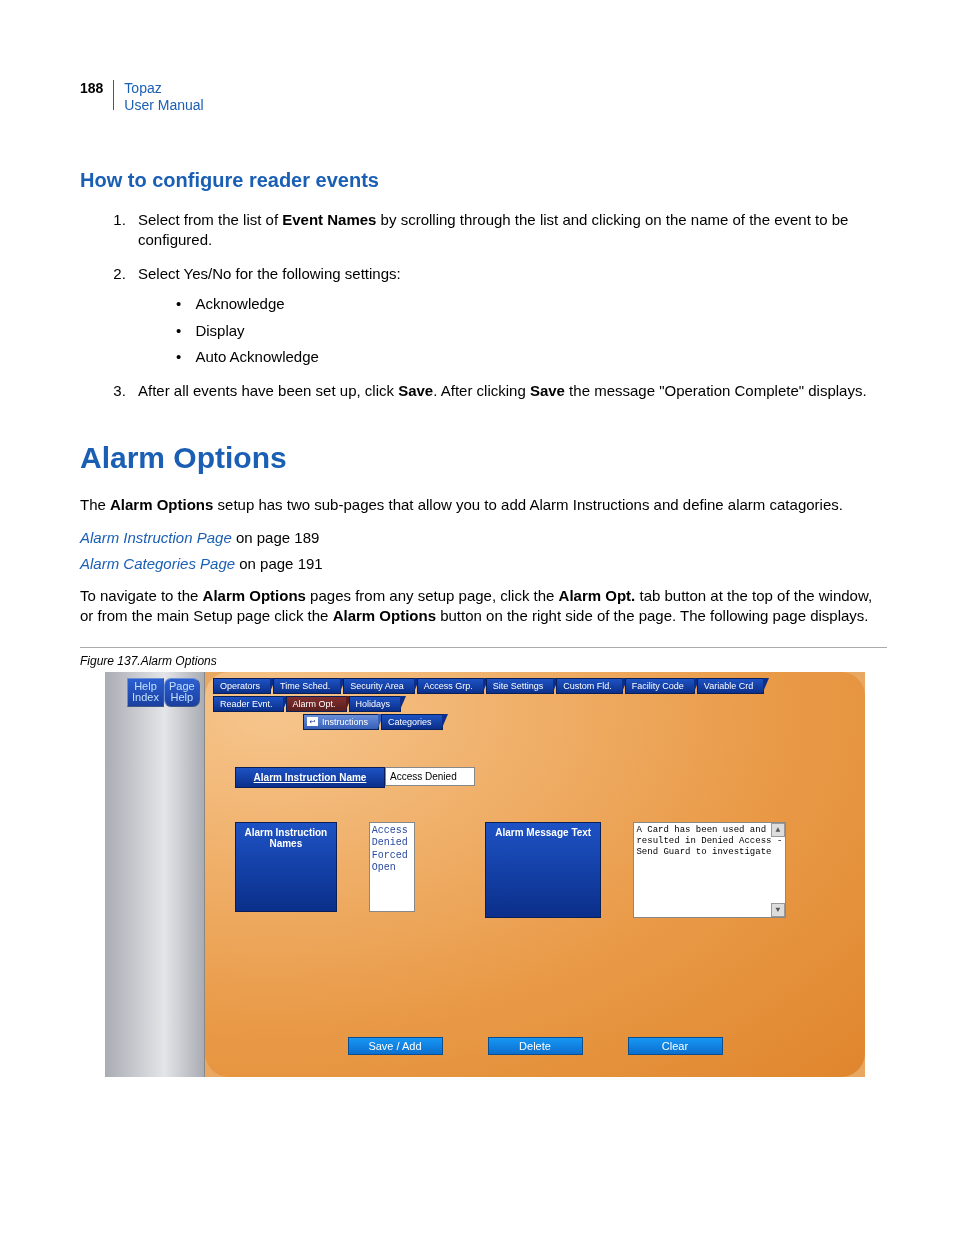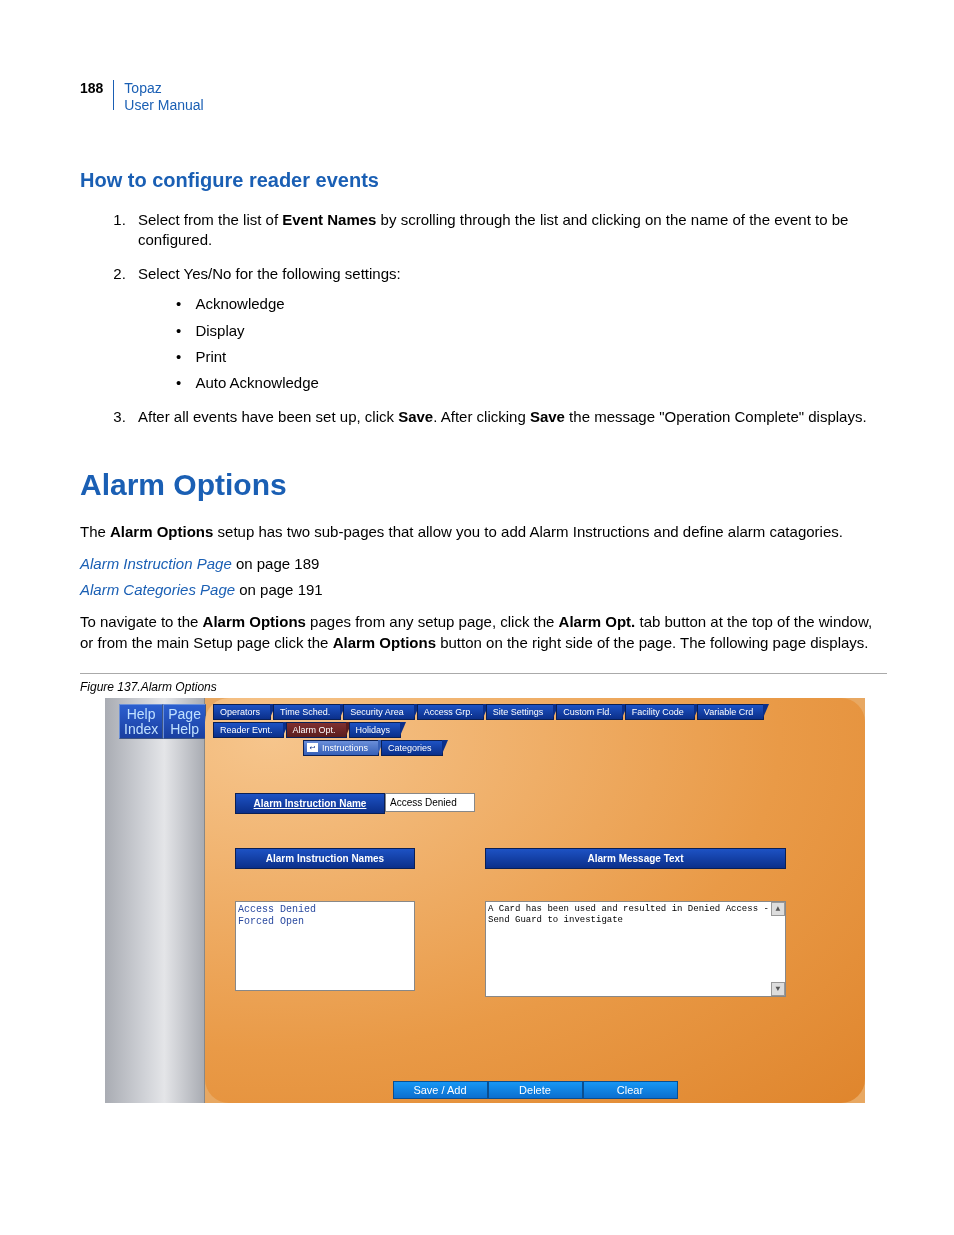--- a/index.html
+++ b/index.html
@@ -99,23 +99,23 @@
     background: #e8a862;
   }
   .shot-left {
     width: 100px;
     background: linear-gradient(to right, #a9acb3, #d0d2d7 40%, #e4e5e8 60%, #a9acb3);
     position: relative;
     border-right: 1px solid #888;
   }
   .help-box {
     position: absolute;
-    top: 6px; left: 14px;
-    display: flex;
-    font-size: 14px;
+    top: 6px; left: 22px;
+    display: flex;
+    font-size: 11px;
   }
   .help-cell {
     background: linear-gradient(#2b5fd0,#1a3fa0);
     color: #bfe0ff;
     border: 1px outset #6a8fd8;
     padding: 2px 4px;
     text-align: center;
     line-height: 1.05;
   }
   .shot-main {
@@ -193,21 +193,21 @@
     top: 95px;
     left: 30px;
   }
   .row-field .field-label { width: 150px; text-decoration: underline; }
   .row-field .field-input { width: 90px; margin-left: 0; }
 
   .col-group {
     position: absolute;
     top: 150px;
     display: flex;
-    flex-direction: column;
+    flex-direction: row;
     gap: 32px;
   }
   .col-group.left { left: 30px; width: 180px; }
   .col-group.right { left: 280px; width: 301px; }
   .col-group .field-label { width: 100%; }
   .listbox {
     background: #fff;
     border: 1px solid #888;
     height: 90px;
     font-size: 10px;
@@ -233,24 +233,25 @@
     font-size: 8px;
     text-align: center;
     line-height: 12px;
     color: #555;
   }
   .scroll-arrow.top { top: 0; }
   .scroll-arrow.bot { bottom: 0; }
 
   .btn-row {
     position: absolute;
-    bottom: 4px;
+    bottom: 22px;
     left: 0; right: 0;
     display: flex;
     justify-content: center;
+    gap: 45px;
   }
   .action-btn {
     background: linear-gradient(#1797f4,#0b6fcf);
     color: #fff;
     font-size: 11px;
     padding: 2px 0;
     width: 95px;
     text-align: center;
     border: 1px solid #0a4e90;
   }
@@ -278,21 +279,20 @@
 
     <ol>
       <li>
         <span>Select from the list of </span><b>Event Names</b><span> by scrolling through the list and clicking on the name of the event to be configured.</span>
       </li>
       <li>
         <span>Select Yes/No for the following settings:</span>
         <ul class="sub">
           <li>Acknowledge</li>
           <li>Display</li>
-          <li>Print</li>
           <li>Auto Acknowledge</li>
         </ul>
       </li>
       <li>
         <span>After all events have been set up, click </span><b>Save</b><span>. After clicking </span><b>Save</b><span> the message "Operation Complete" displays.</span>
       </li>
     </ol>
 
     <h1 class="mainhead">Alarm Options</h1>
 
@@ -312,21 +312,21 @@
     </p>
 
     <hr class="figure-divider">
     <div class="figure-caption">Figure 137.Alarm Options</div>
 
     <div class="shot">
       <div class="shot-left">
         <div class="help-box">
           <div class="help-cell" style="white-space:pre;">Help
 Index</div>
-          <div class="help-cell" style="white-space:pre;">Page
+          <div class="help-cell" style="white-space:pre;border-radius:7px;">Page
 Help</div>
         </div>
       </div>
       <div class="shot-main">
 
         <div class="tab-row">
           <div class="tab">Operators</div>
           <div class="tab">Time Sched.</div>
           <div class="tab">Security Area</div>
           <div class="tab">Access Grp.</div>

